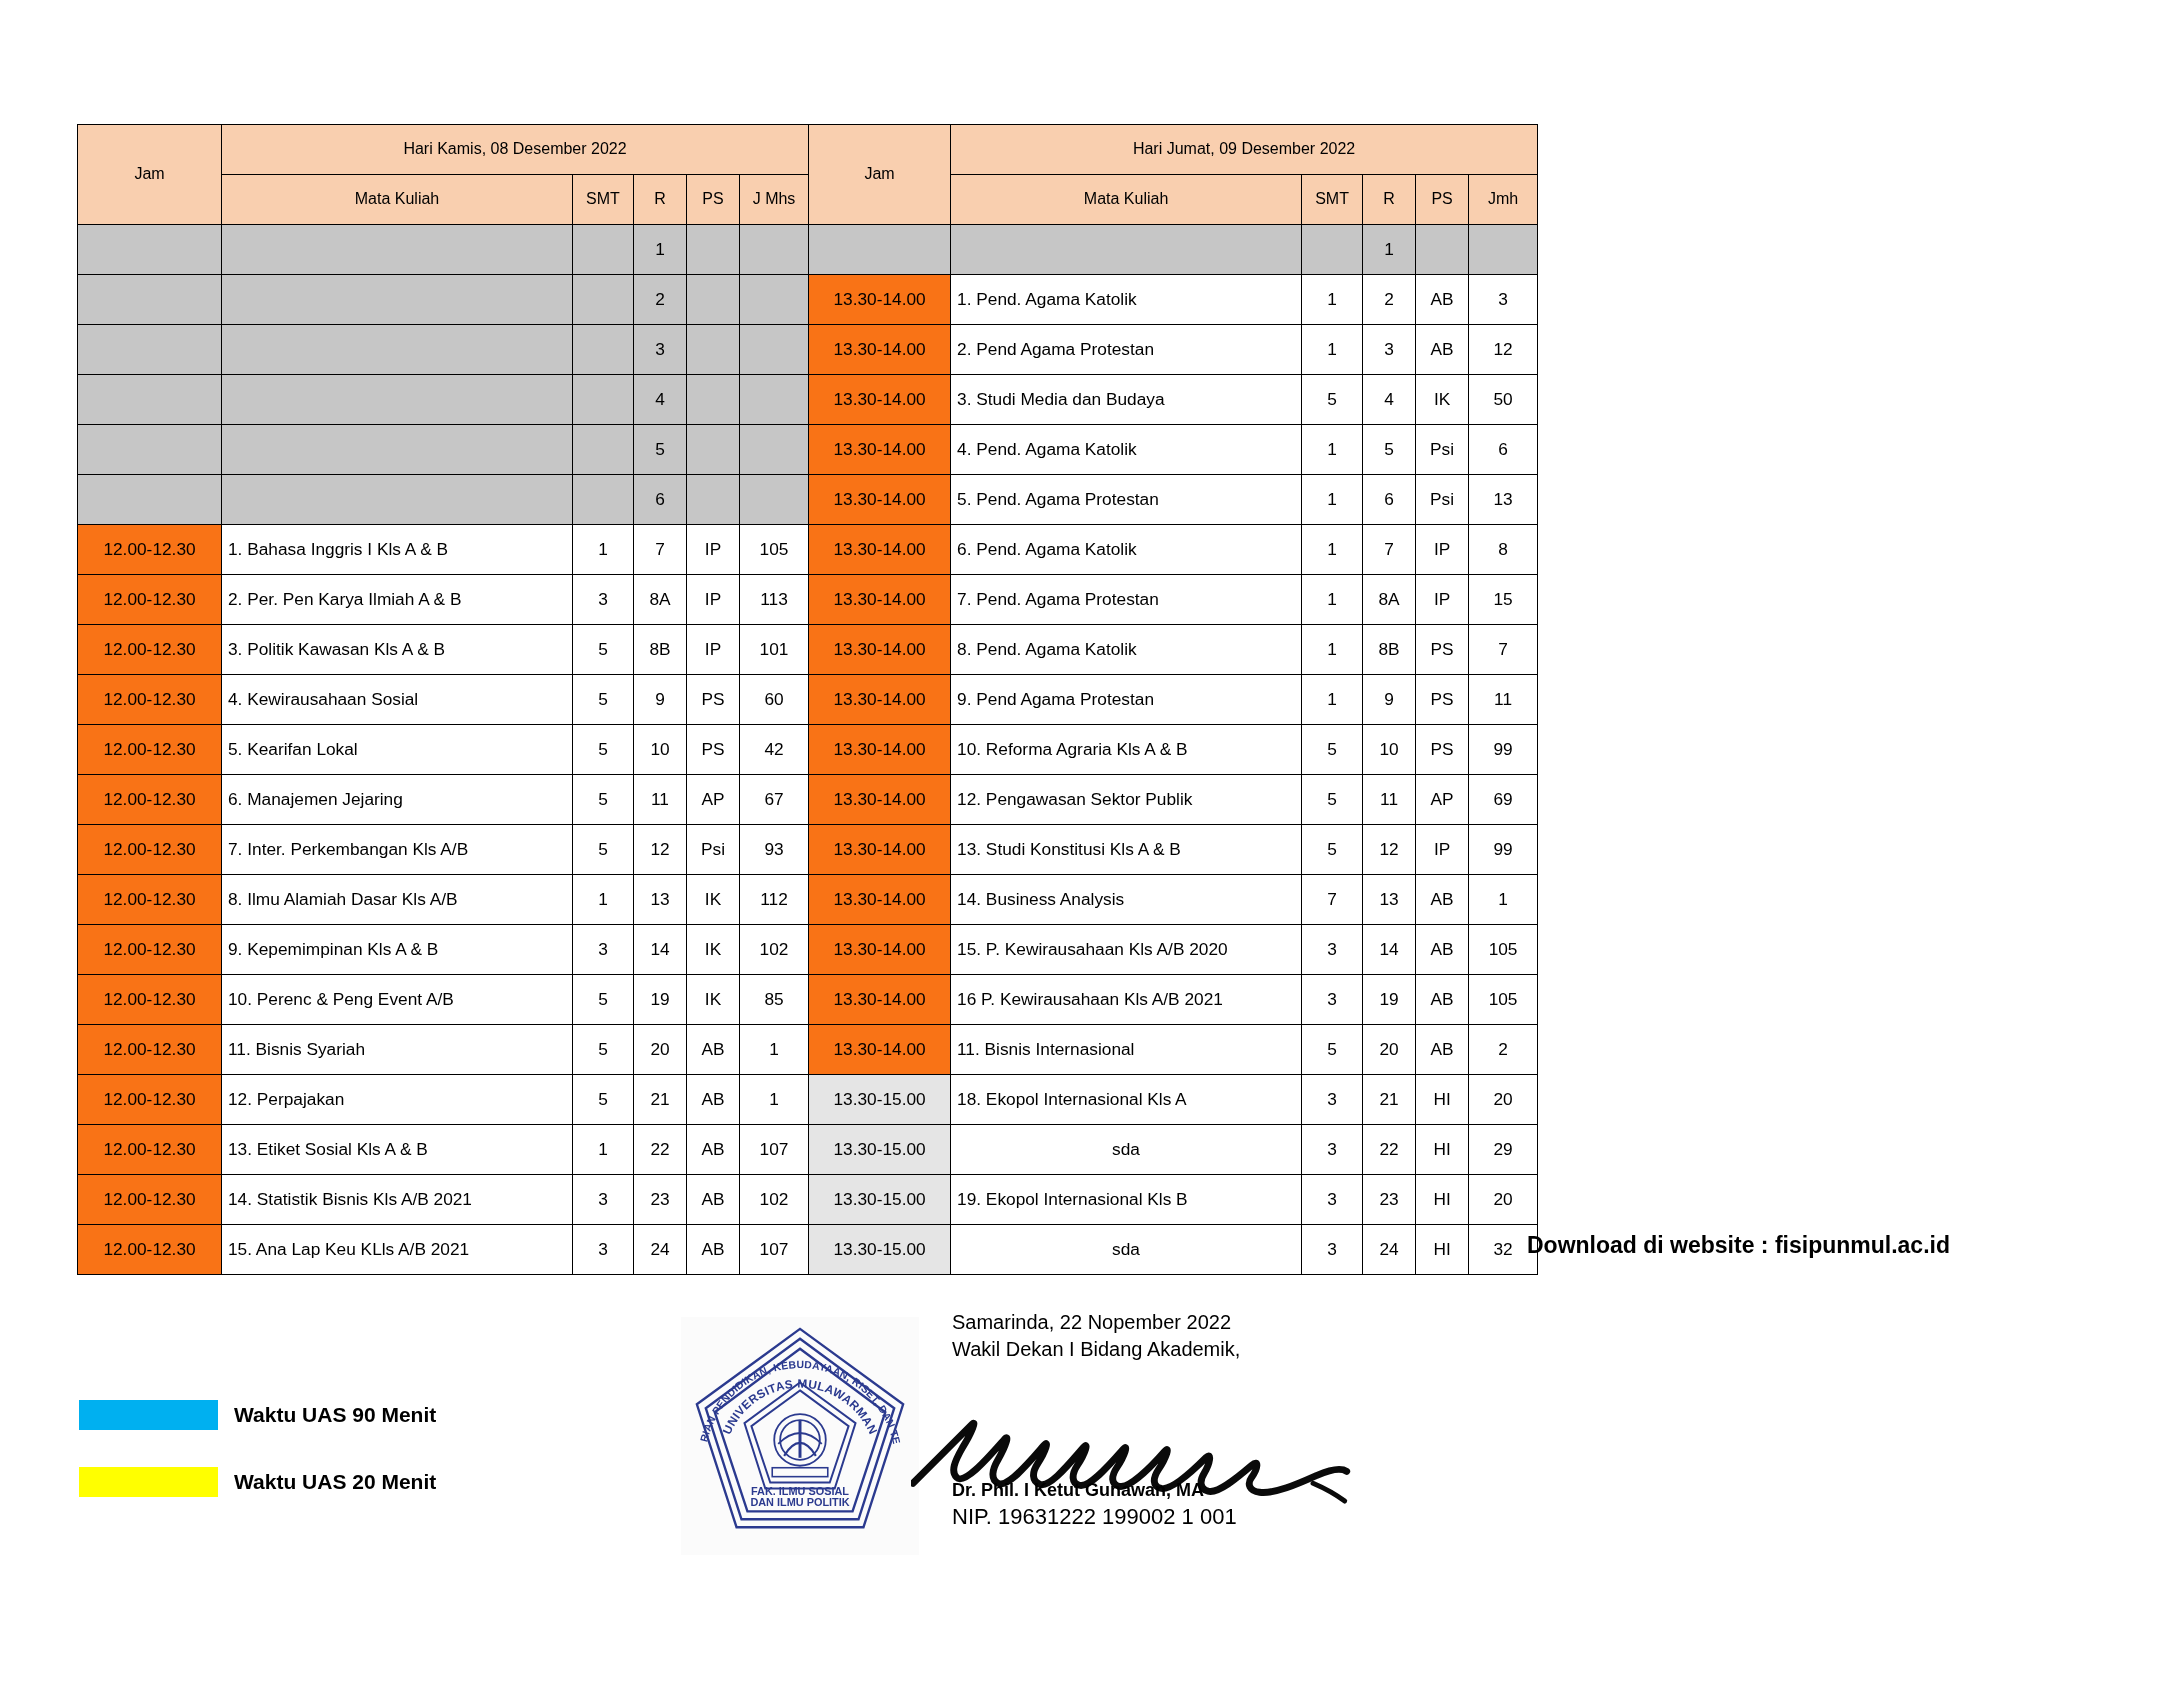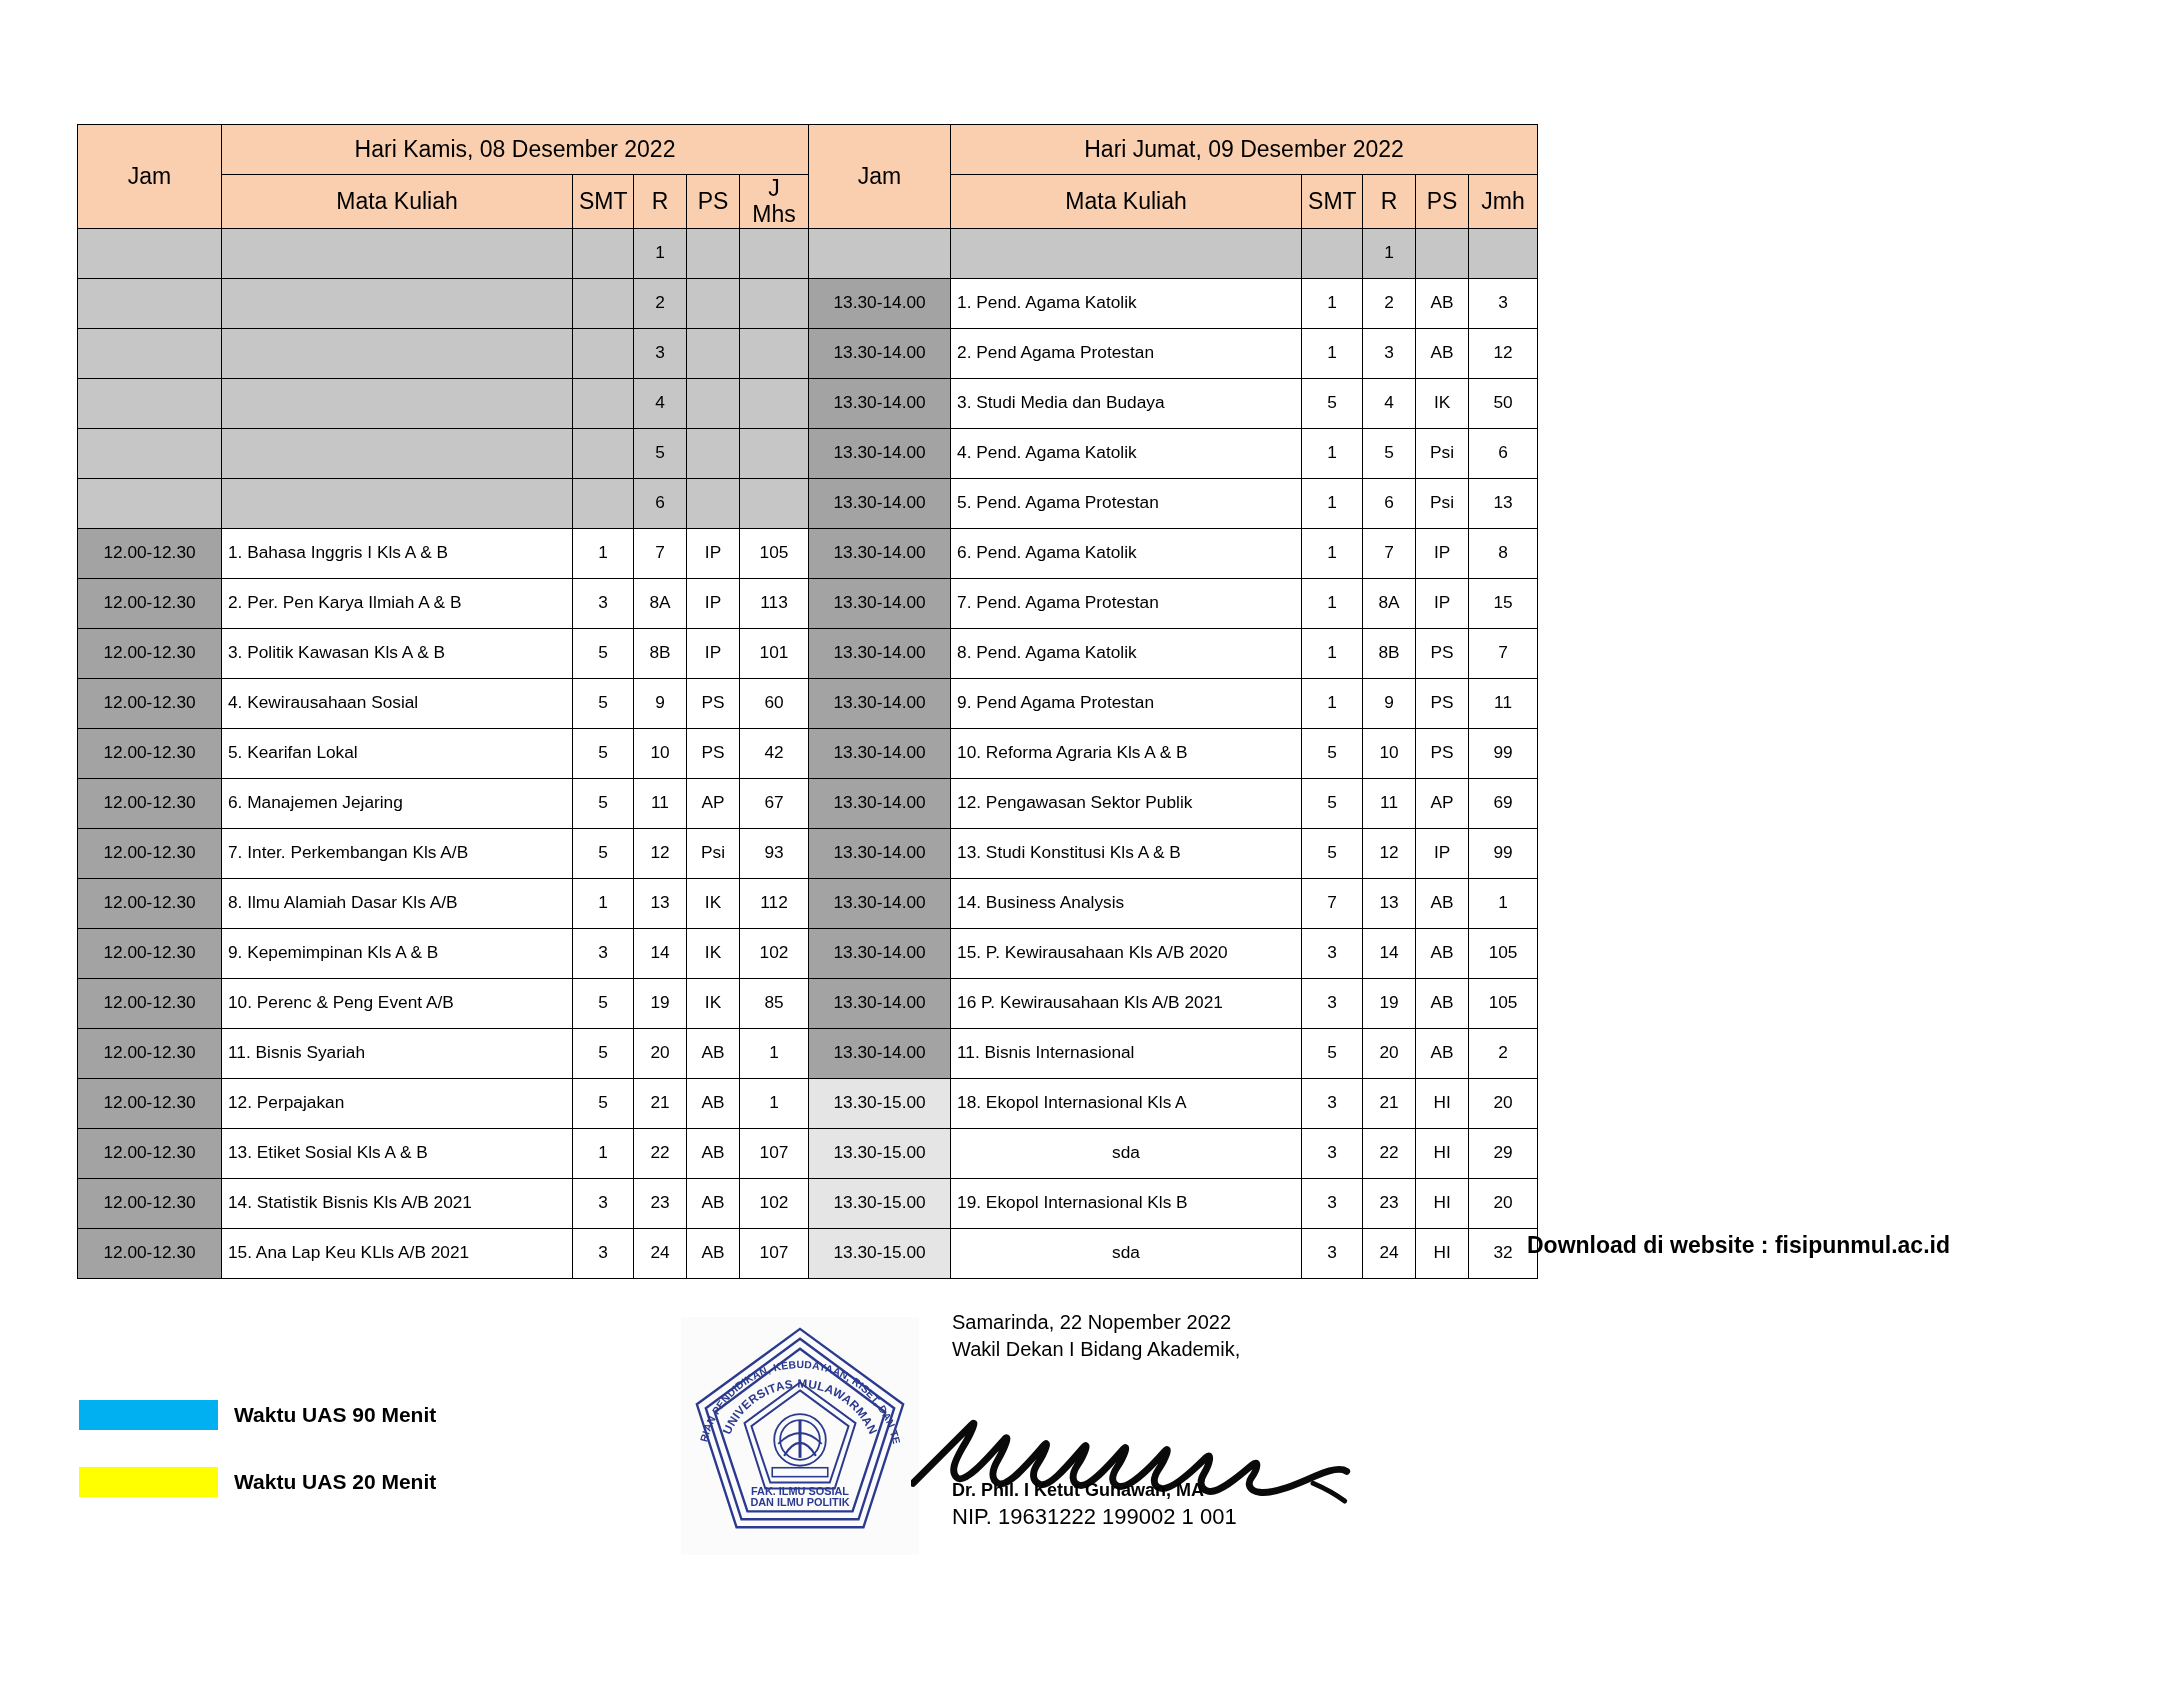--- a/index.html
+++ b/index.html
@@ -39,35 +39,35 @@
     box-sizing: border-box;
   }
   
   table.sched {
     outline: none;
   }
   .hdr {
     background: #f9cfaf;
     text-align: center;
     font-weight: bold;
-    font-size: 23px;
+    font-size: 16px;
   }
   .hdr-jam { width: 144px; }
   .hdr-mk  { width: 351px; }
   .hdr-smt { width: 61px; margin-top: 48px; }
   .hdr-r   { width: 53px; }
   .hdr-ps  { width: 53px; }
   .hdr-jm  { width: 69px; }
 
   td.jam      { text-align: center; font-size: 17.3px; white-space: nowrap; padding: 0 2px; }
   td.mk       { text-align: left;  font-size: 17.3px; padding-left: 9px; }
   td.mk.ctr   { text-align: center; }
   td.num      { text-align: center; font-size: 17.3px; }
 
-  .yellow { background: #a3a3a3; }
+  .yellow { background: #f97316; }
   .cyan   { background: #e5e5e5; }
   .gray   { background: #c6c6c6; }
   .white  { background: #ffffff; }
 
   
   .thick-top    { border-top-width: 3px; }
   .thick-bottom { border-bottom-width: 3px; }
   .thick-left   { border-left-width: 3px; }
   .thick-right  { border-right-width: 3px; }
 

